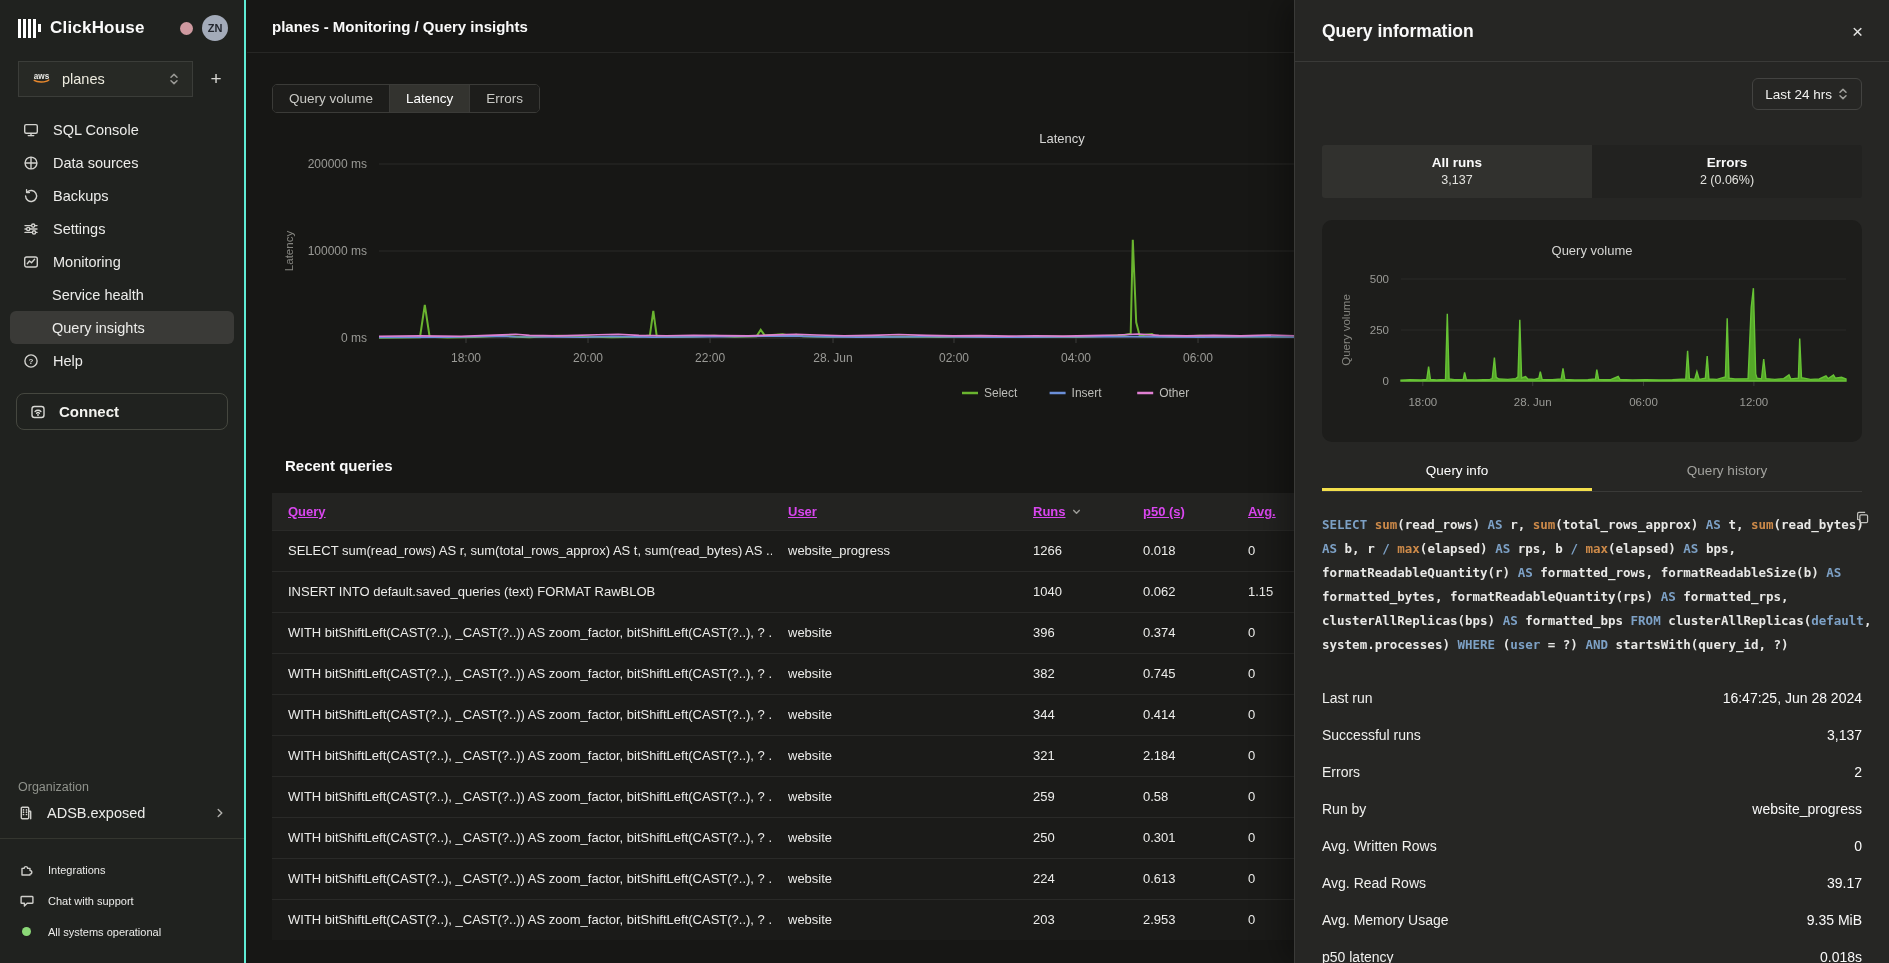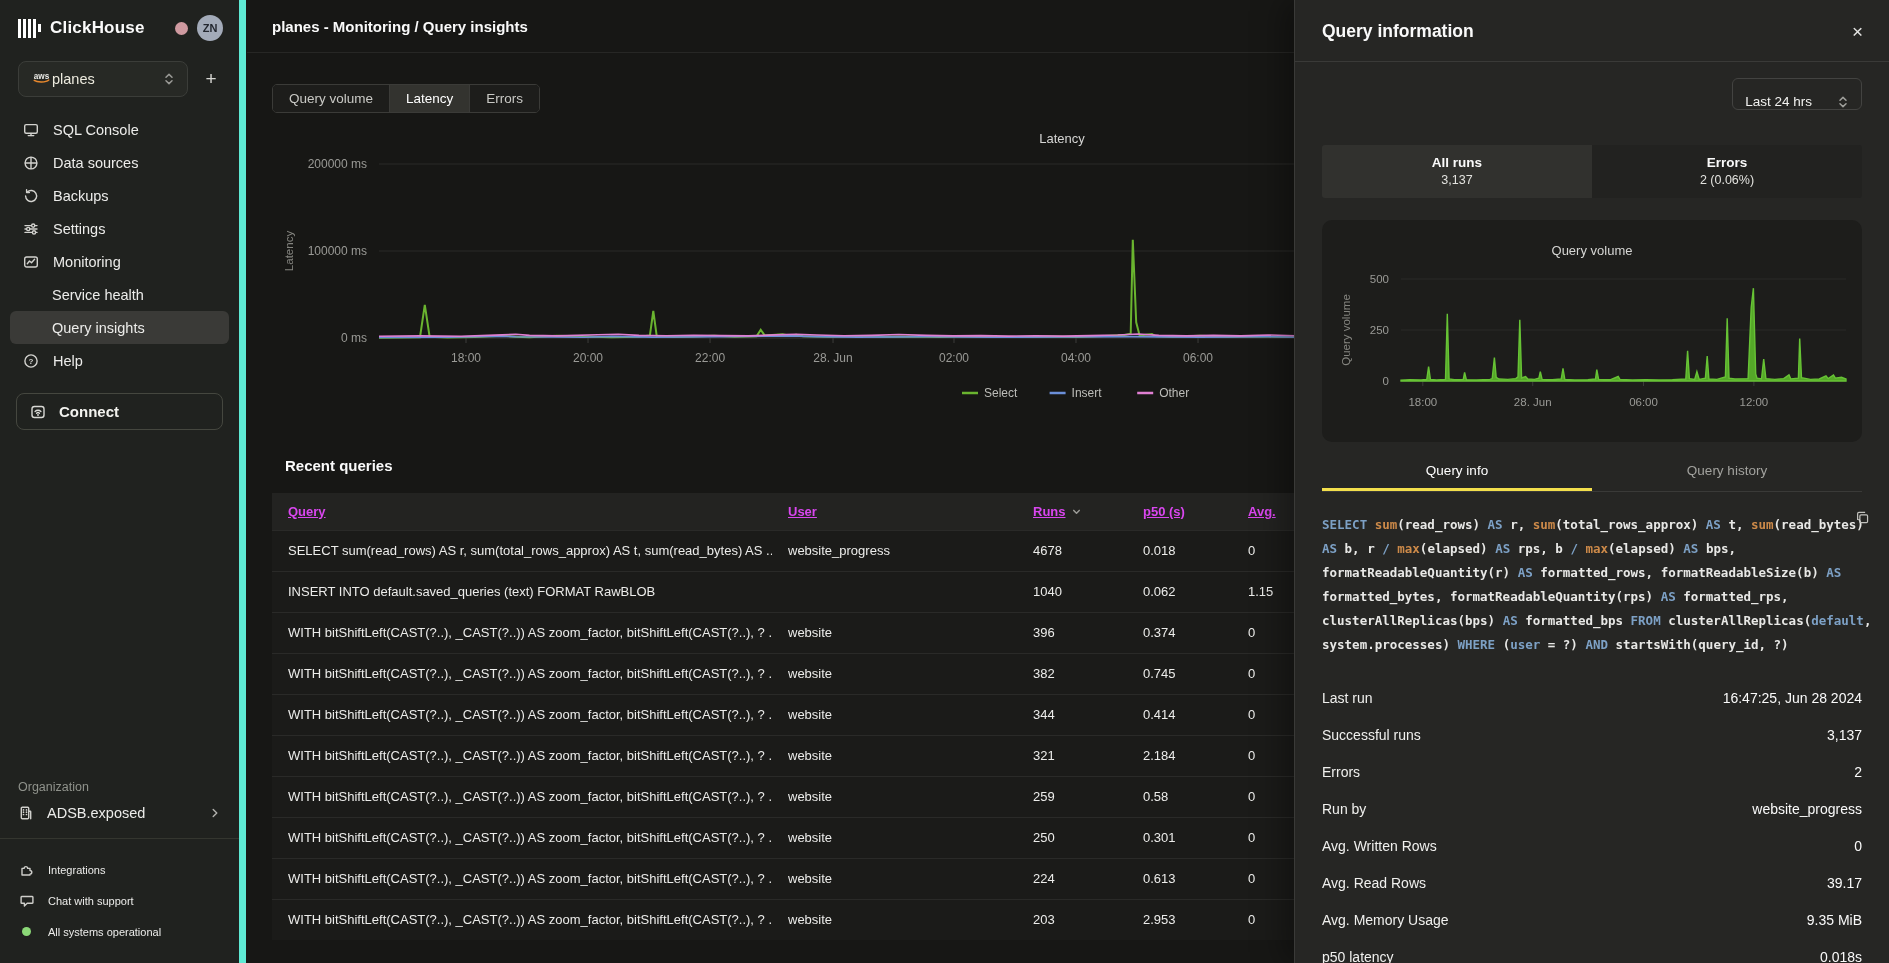--- a/index.html
+++ b/index.html
@@ -1,33 +1,33 @@
 <!DOCTYPE html>
 <html><head>
 <meta charset="utf-8">
 <style>
   * { margin:0; padding:0; box-sizing:border-box; }
   html,body { width:1889px; height:963px; overflow:hidden; background:#171715;
               font-family:"Liberation Sans","DejaVu Sans",sans-serif; color:#ececec; }
 
   
   .sidebar{ position:absolute; left:0; top:0; width:246px; height:963px;
-            background:#20221f; border-right:7px solid #5eead4;
+            background:#20221f; border-right:2px solid #5eead4;
             display:flex; flex-direction:column; }
   .side-top{ display:flex; align-items:center; padding:15px 16px 10px 18px; gap:9px; }
   .logo-bars{ display:flex; align-items:center; gap:2px; }
   .logo-bars i{ display:block; width:3px; height:19px; background:#fff; }
   .logo-bars i.short{ height:8px; }
   .brand{ font-size:17px; font-weight:bold; color:#fafafa; letter-spacing:.2px; }
   .health-dot{ margin-left:auto; width:13px; height:13px; border-radius:50%; background:#cf9aa0; }
   .avatar{ width:26px; height:26px; border-radius:50%; background:#a3abb9; color:#23272f;
            font-size:11px; font-weight:bold; display:flex; align-items:center; justify-content:center; }
   .service-row{ display:flex; align-items:center; gap:11px; margin:10px 16px 14px 18px; }
-  .service-select{ flex:1; display:flex; align-items:center; height:35px; padding:17px 12px;
-                   background:#272925; border:1px solid #3b3d39; border-radius:8px; cursor:pointer; }
+  .service-select{ flex:1; display:flex; align-items:center; gap:10px; height:35px; padding:17px 12px;
+                   background:#272925; border:1px solid #3b3d39; border-radius:0; cursor:pointer; }
   .service-select .label{ font-size:14.5px; color:#eceade; }
   .service-select .updown{ margin-left:auto; color:#9a9a96; display:flex; }
   .plus-btn{ width:24px; text-align:center; font-size:19px; color:#d6d6d2; cursor:pointer; }
   .nav{ padding:2px 10px; }
   .nav-item{ display:flex; align-items:center; gap:13px; height:33px; padding:0 8px 0 13px;
              border-radius:6px; font-size:14.5px; color:#ececea; cursor:pointer; }
   .nav-item .icn{ width:17px; display:flex; color:#d2d2ce; }
   .nav-item.indent{ padding-left:42px; }
   .nav-item.active{ background:#3a3a37; }
   .connect-btn{ margin:14px 16px 0 16px; height:37px; border:1px solid #45473f; border-radius:8px;
@@ -69,21 +69,21 @@
 
   
   .panel{ position:absolute; top:0; right:0; width:595px; height:963px; background:#262624;
           border-left:1px solid #3a3a38; z-index:5; box-shadow:-10px 0 30px rgba(0,0,0,.35); }
   .panel-header{ display:flex; align-items:center; justify-content:space-between;
                  padding:21px 26px 19px 27px; border-bottom:1px solid #3a3a38; }
   .panel-title{ font-size:17.5px; font-weight:bold; color:#fafafa; }
   .close-btn{ font-size:19px; color:#e4e4e2; cursor:pointer; line-height:1; }
   .panel-body{ padding:0 27px; }
   .range-row{ display:flex; justify-content:flex-end; margin-top:16px; }
-  .range-select{ display:flex; align-items:flex-end; gap:25px; height:32px; padding:0 12px;
+  .range-select{ display:flex; align-items:center; gap:5px; height:32px; padding:0 12px;
                  border:1px solid #434341; border-radius:6px; font-size:13.5px; color:#f2f2f0; cursor:pointer; }
   .range-select .updown{ color:#a0a09c; display:flex; }
   .seg{ display:flex; margin-top:35px; border-radius:3px; overflow:hidden; }
   .seg-cell{ flex:1; padding:10px 0 11px; text-align:center; background:#222220; cursor:pointer; }
   .seg-cell.active{ background:#31312e; }
   .seg-label{ font-size:13.5px; font-weight:600; color:#fafafa; }
   .seg-value{ font-size:12.5px; color:#e2e2de; margin-top:3px; }
   .card{ margin-top:22px; height:222px; background:#1d1d1b; border-radius:10px; }
   .ptabs{ display:flex; border-bottom:1px solid #3a3a38; margin-top:9px; }
   .ptab{ flex:1; text-align:center; padding:12px 0 13px; font-size:13.5px; color:#a2a29e; cursor:pointer; }
@@ -319,21 +319,21 @@
                 </svg>
               </span></th>
             <th>p50 (s)</th>
             <th>Avg.</th>
           </tr>
         </thead>
       <tbody id="tbl-body">
           <tr>
             <td>SELECT sum(read_rows) AS r, sum(total_rows_approx) AS t, sum(read_bytes) AS ...</td>
             <td>website_progress</td>
-            <td>4678</td>
+            <td>1266</td>
             <td>0.018</td>
             <td>0</td>
           </tr>
           <tr>
             <td>INSERT INTO default.saved_queries (text) FORMAT RawBLOB</td>
             <td></td>
             <td>1040</td>
             <td>0.062</td>
             <td>1.15</td>
           </tr>

